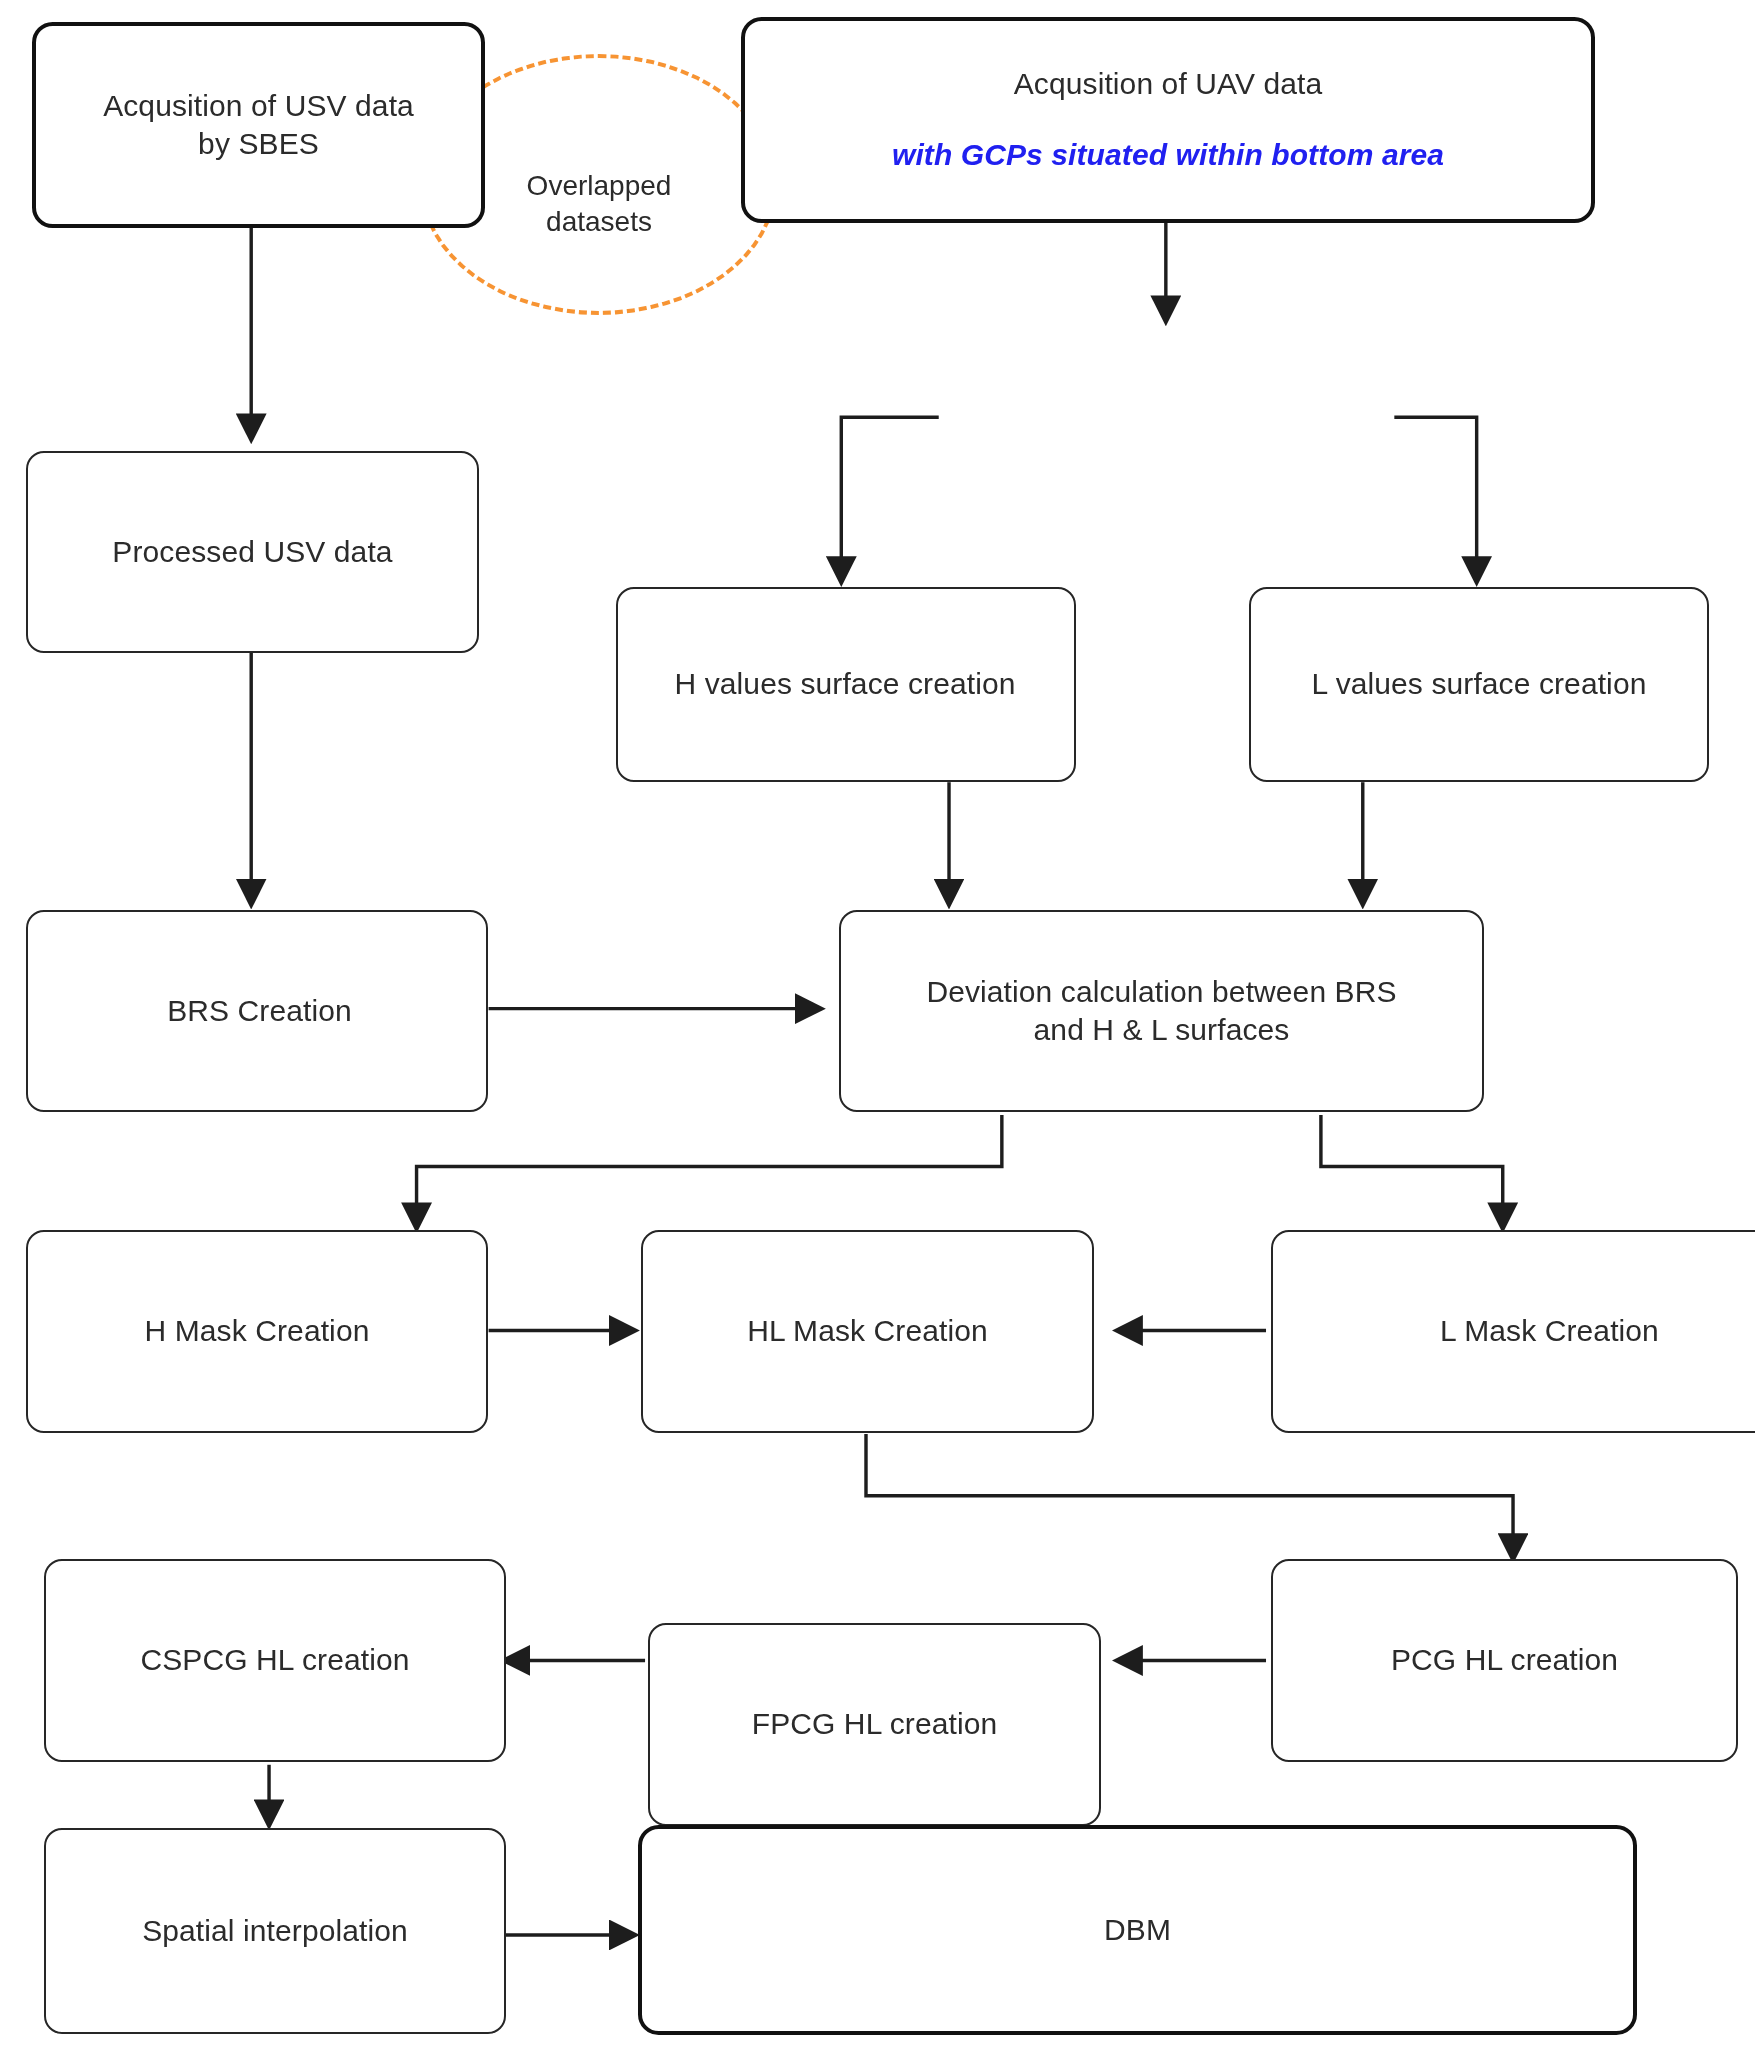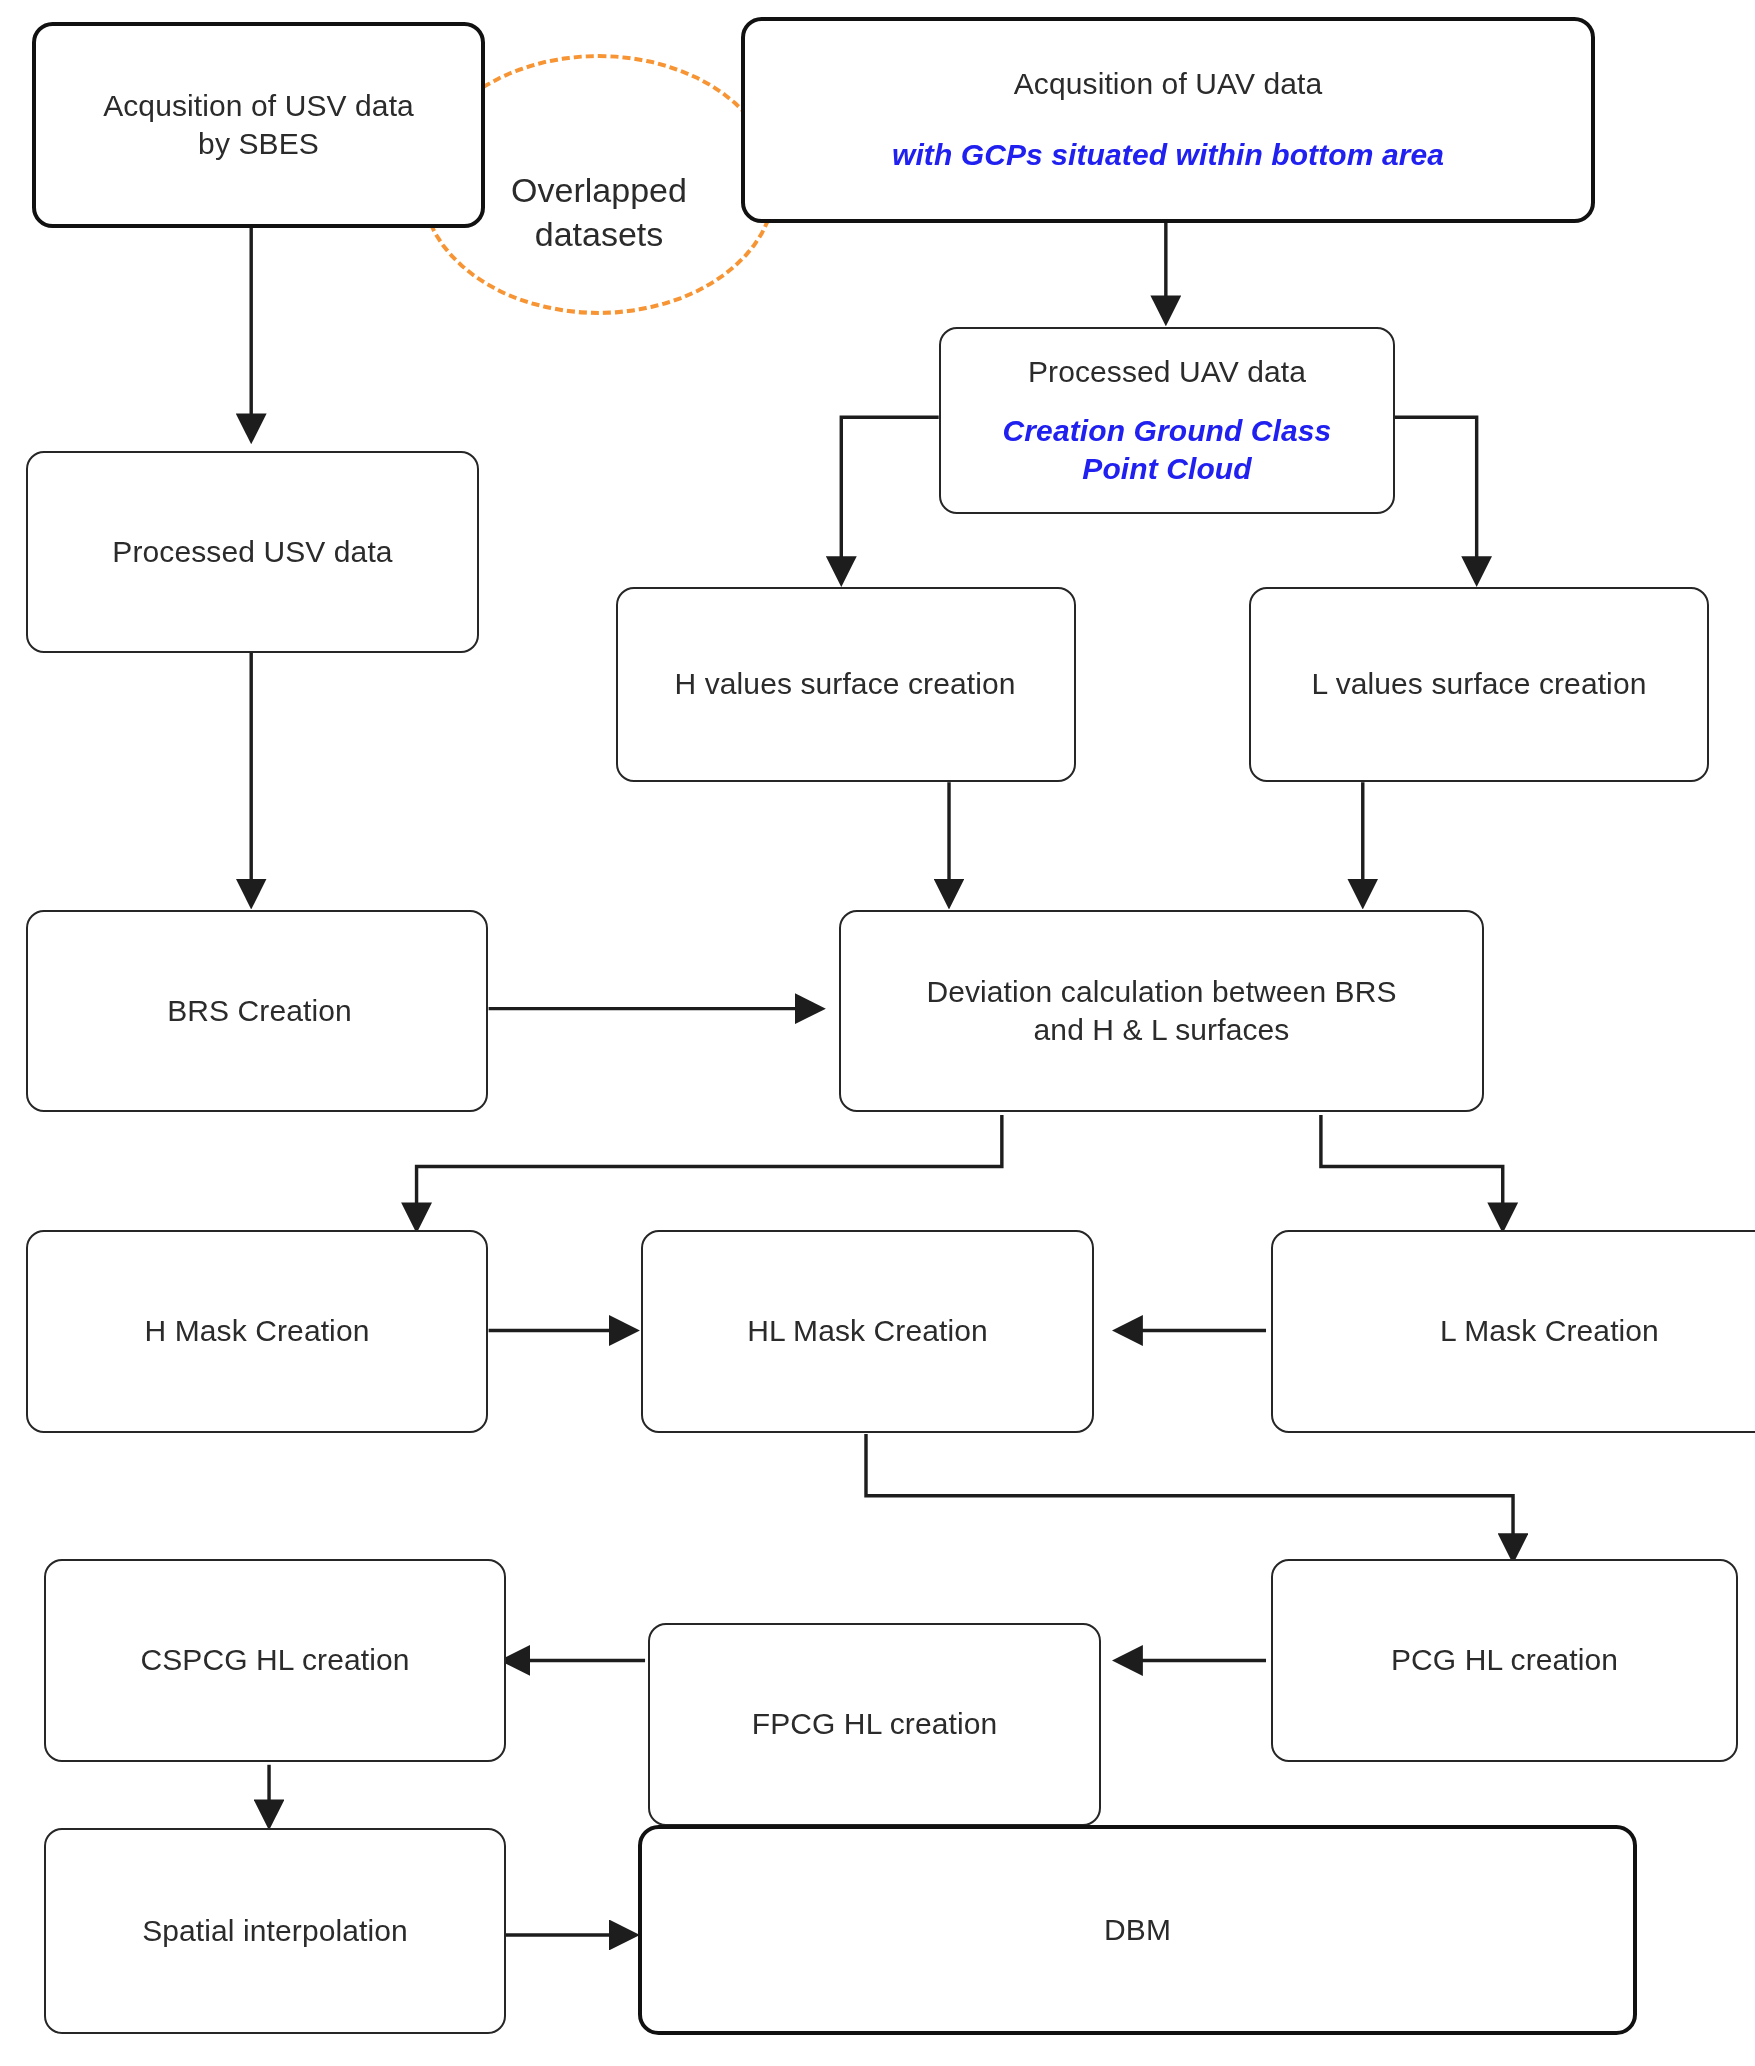--- a/index.html
+++ b/index.html
@@ -70,21 +70,21 @@
     position: absolute;
     box-sizing: border-box;
     border: 4.1px dashed #f79433;
     border-radius: 50%;
     background: transparent;
     pointer-events: none;
   }
   .overlap-label {
     position: absolute;
     text-align: center;
-    font-size: 34px;
+    font-size: 28px;
     line-height: 1.3;
     color: #2b2b2b;
     white-space: pre-line;
   }
 </style>
 </head>
 <body>
 
 <div id="diagram-root">
 
@@ -143,25 +143,20 @@
 
   <div class="node emphasis two-part" style="left:741px; top:16.5px; width:854px; height:206px;">
     <span class="line-main">Acqusition of UAV data</span>
     <span class="line-note">with GCPs situated within bottom area</span>
   </div>
 
   <div class="node" style="left:26px; top:445px; width:453px; height:202px;margin-top:6px;">
     <span class="line-main">Processed USV data</span>
   </div>
 
-  <div class="node two-part tight" style="left:939px; top:327px; width:456px; height:187px;">
-    <span class="line-main">Processed UAV data</span>
-    <span class="line-note">Creation Ground Class
-Point Cloud</span>
-  </div>
 
   <div class="node" style="left:616px; top:587px; width:460px; height:195px;padding-left:9px;">
     <span class="line-main">H values surface creation</span>
   </div>
 
   <div class="node" style="left:1249px; top:587px; width:460px; height:195px;">
     <span class="line-main">L values surface creation</span>
   </div>
 
   <div class="node" style="left:26px; top:910px; width:462px; height:202px;padding-left:16px;">

